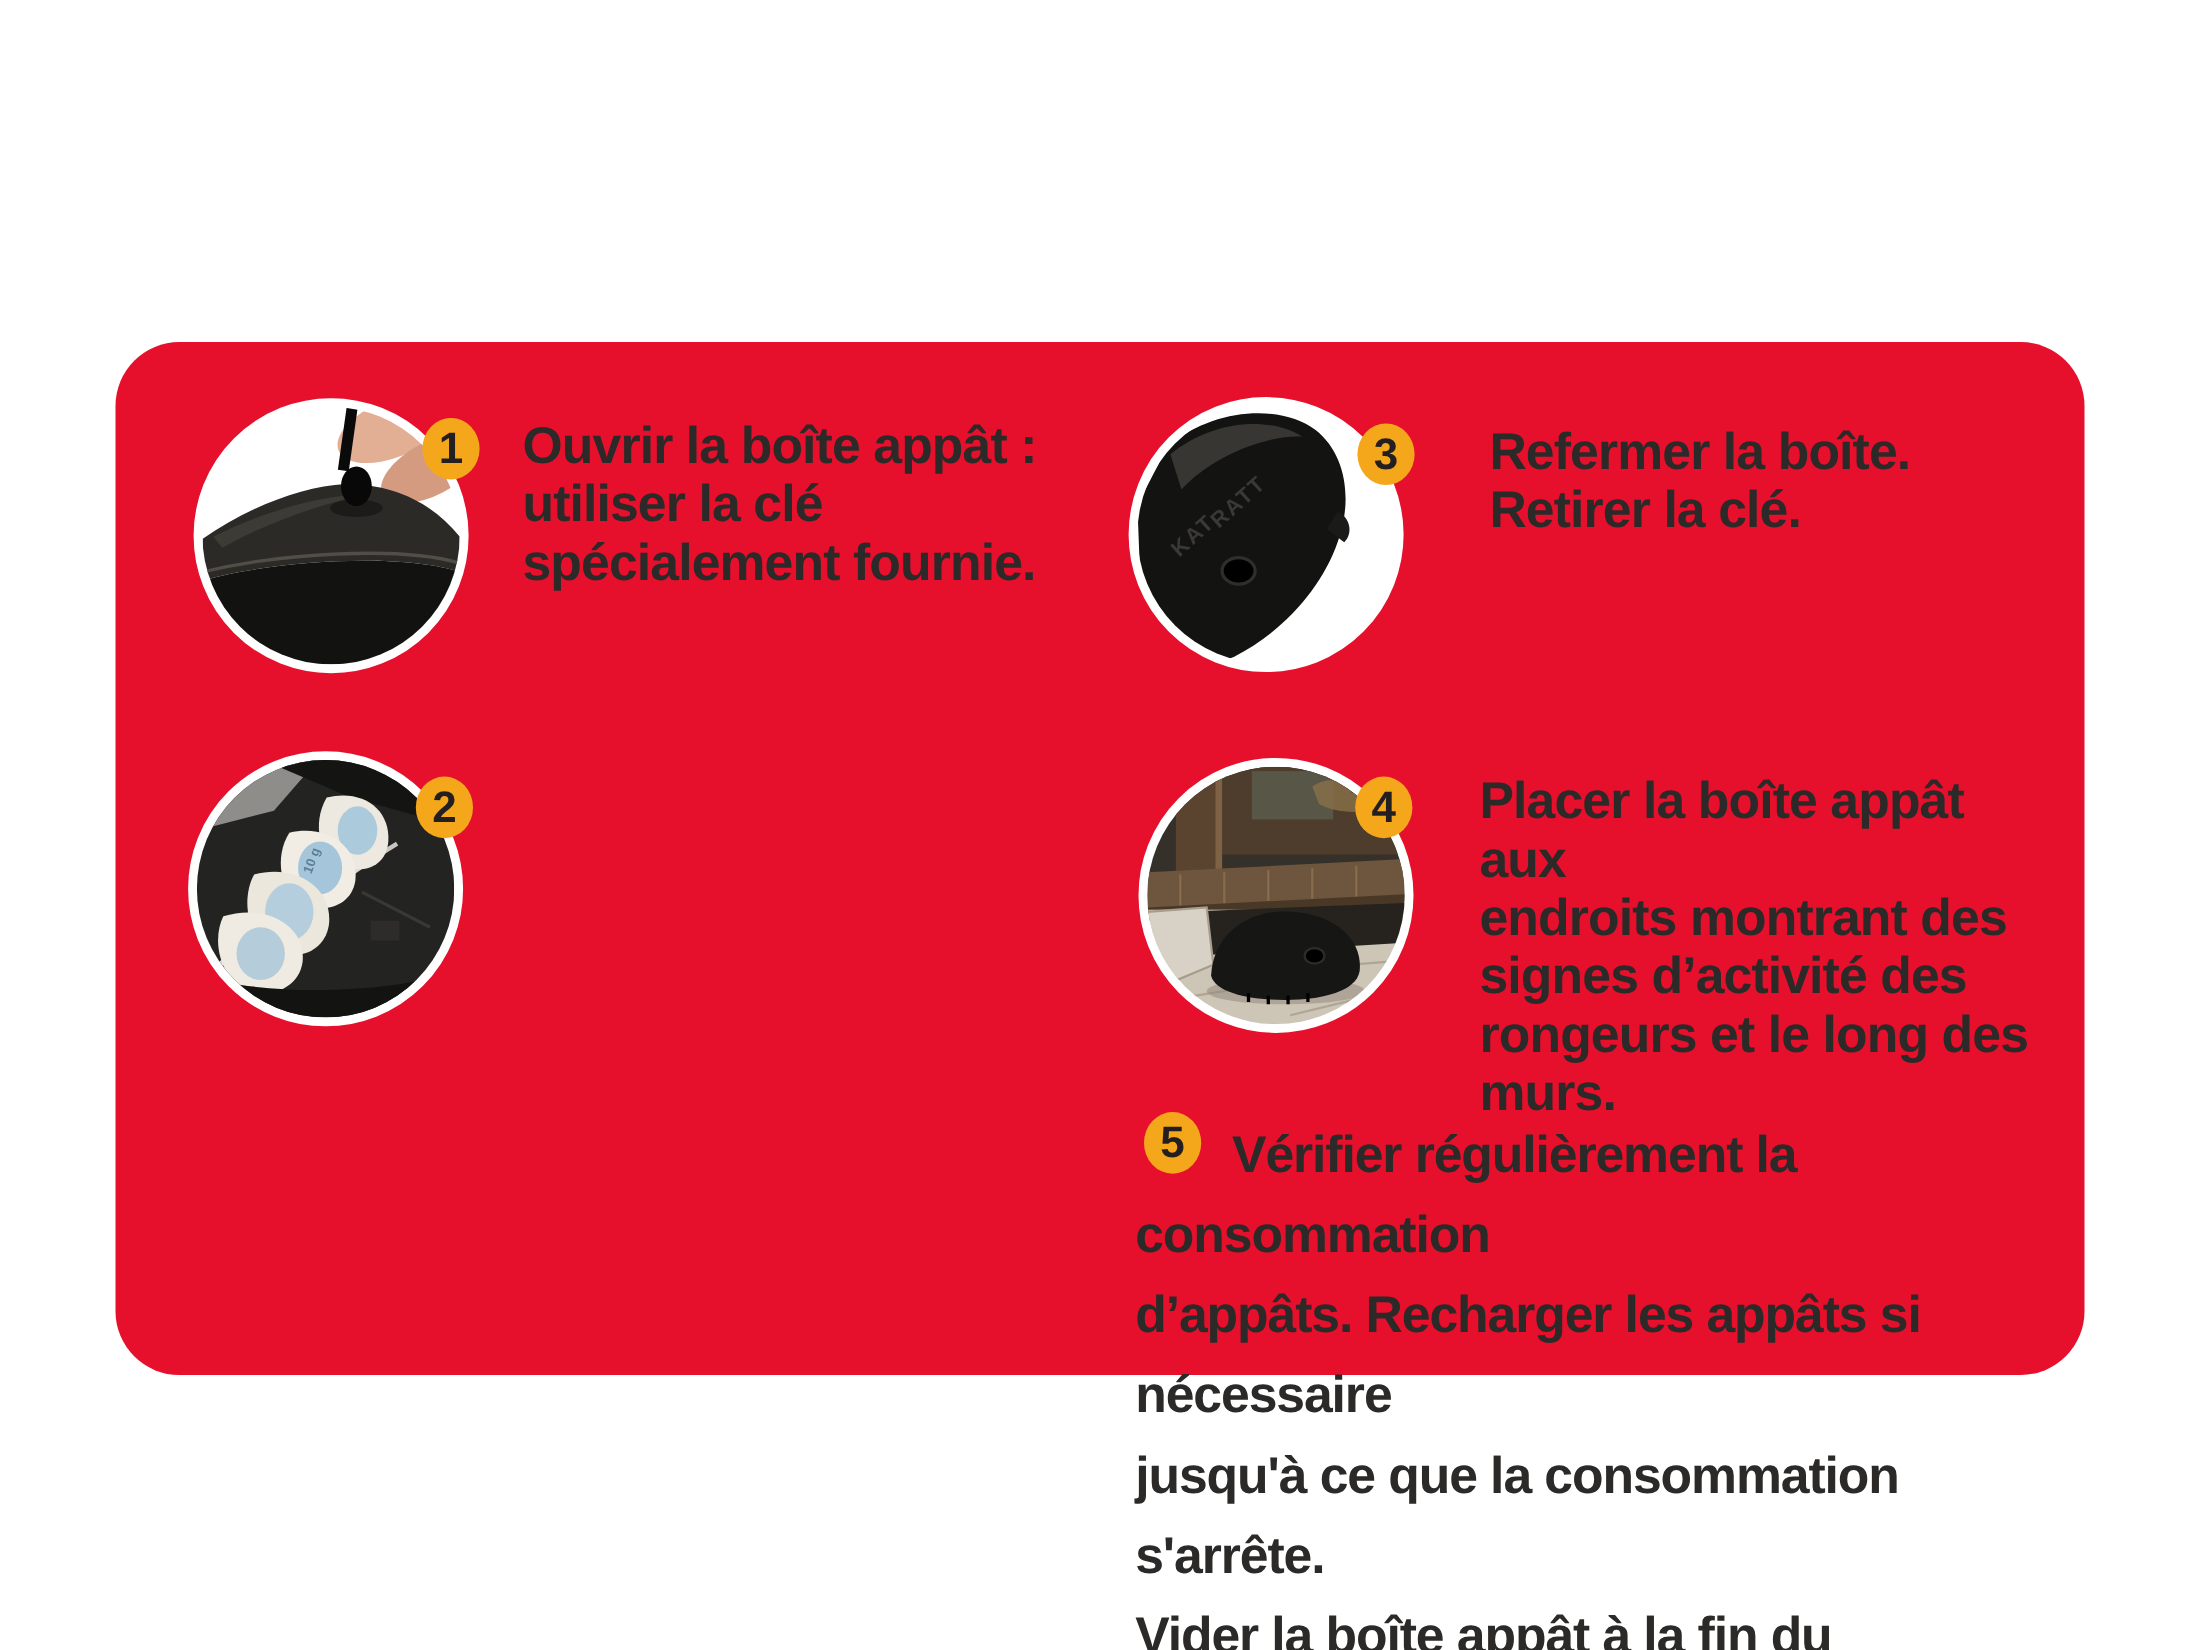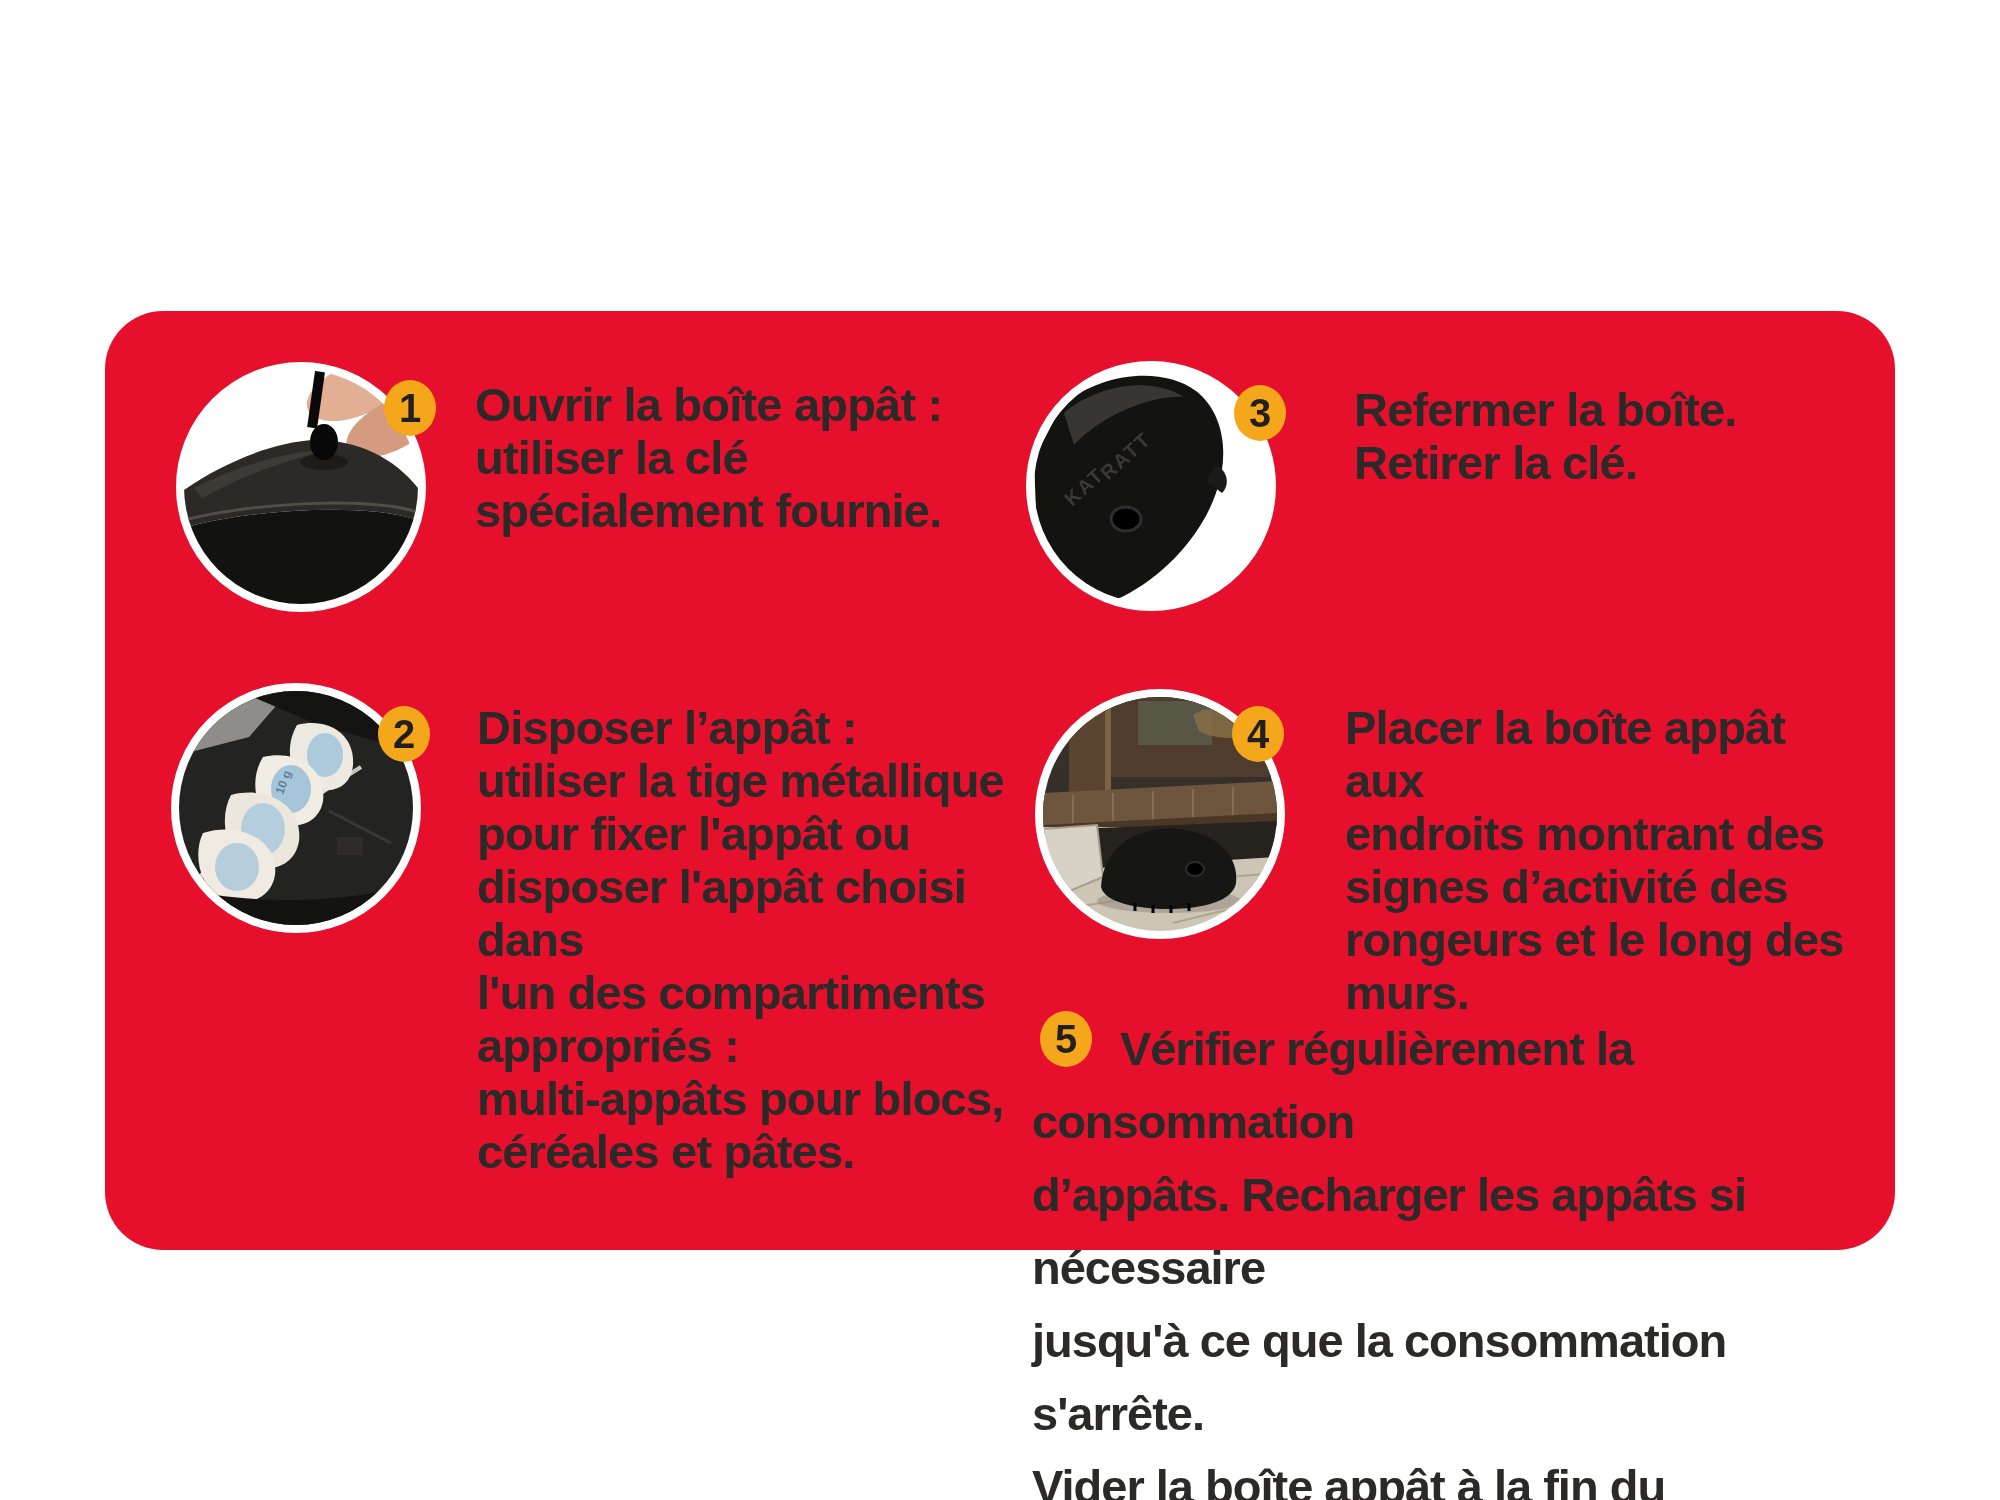--- a/index.html
+++ b/index.html
@@ -126,28 +126,20 @@
 
   <div class="badge" style="left:279px;top:69px;">1</div>
   <div class="badge" style="left:273px;top:395px;">2</div>
   <div class="badge" style="left:1129px;top:74px;">3</div>
   <div class="badge" style="left:1127px;top:395px;">4</div>
   <div class="badge" style="left:935px;top:700px;">5</div>
 
   <div class="step-text" style="left:370px;top:67px;width:580px;">Ouvrir la boîte appât :
 utiliser la clé
 spécialement fournie.</div>
-  <div class="step-text" style="left:372px;top:390px;width:580px;">Disposer l’appât :
-utiliser la tige métallique
-pour fixer l'appât ou
-disposer l'appât choisi dans
-l'un des compartiments
-appropriés :
-multi-appâts pour blocs,
-céréales et pâtes.</div>
   <div class="step-text" style="left:1225px;top:72px;width:540px;margin-left:24px;">Refermer la boîte.
 Retirer la clé.</div>
   <div class="step-text" style="left:1240px;top:390px;width:520px;">Placer la boîte appât aux
 endroits montrant des
 signes d’activité des
 rongeurs et le long des
 murs.</div>
   <div class="step-text" style="left:927px;top:701px;width:846px;line-height:73px;letter-spacing:-1px;text-indent:88px;">Vérifier régulièrement la consommation
 d’appâts. Recharger les appâts si nécessaire
 jusqu'à ce que la consommation s'arrête.

